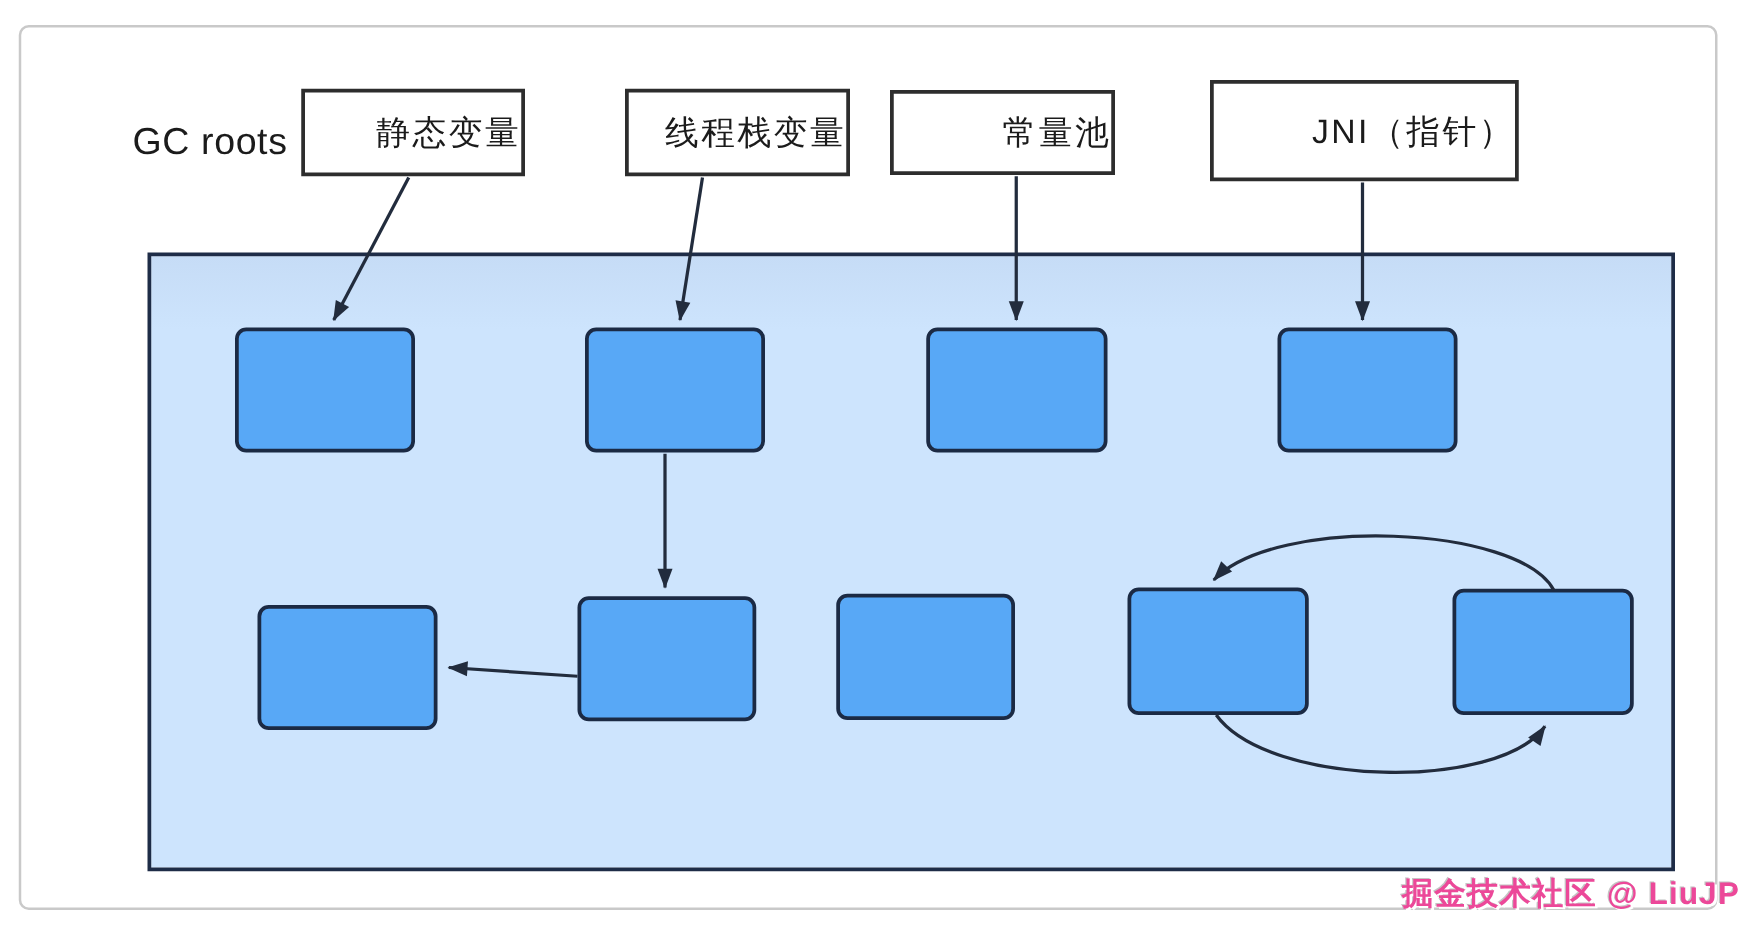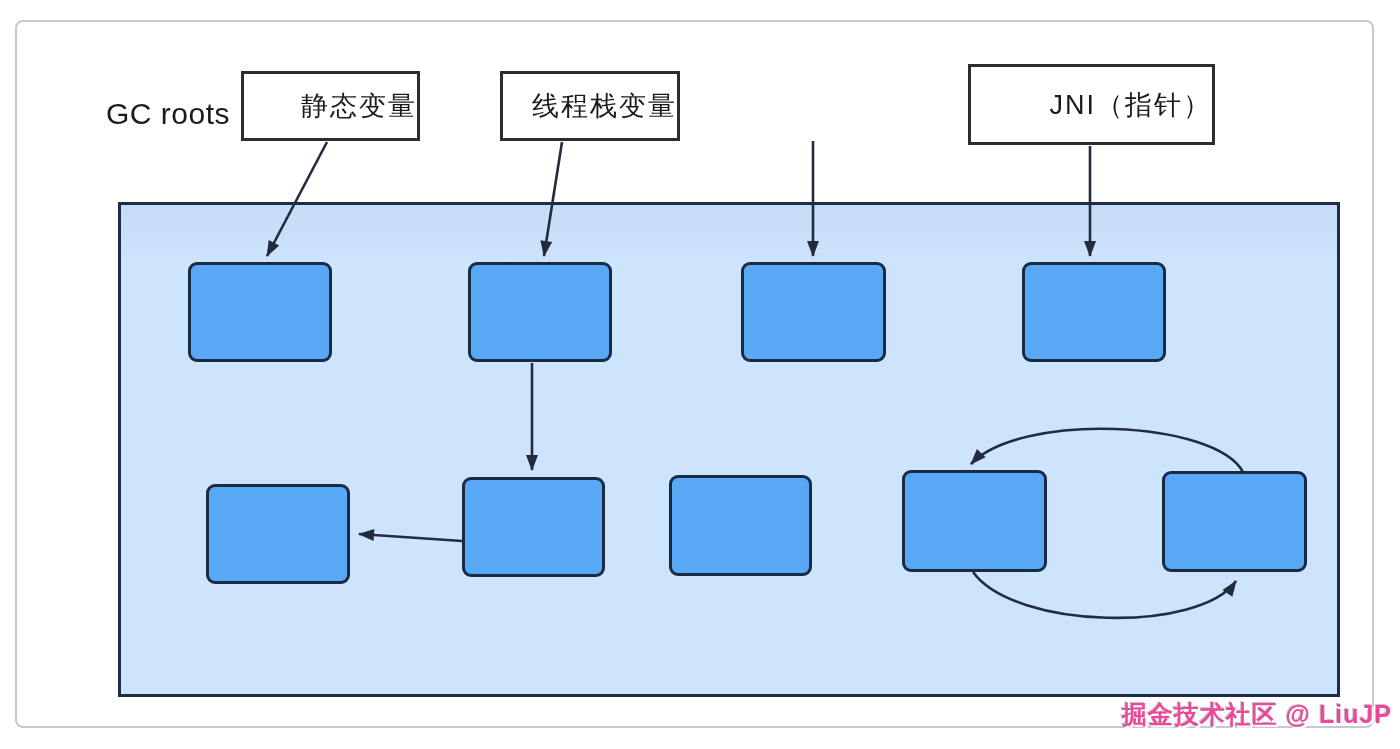--- a/index.html
+++ b/index.html
@@ -90,20 +90,23 @@
   <div class="frame"></div>
 
   <div class="gc-roots">GC roots</div>
 
   <div class="root-box rb1">
     <span>静态变量</span>
   </div>
   <div class="root-box rb2">
     <span>线程栈变量</span>
   </div>
+  <div class="root-box rb3">
+    <span>常量池</span>
+  </div>
   <div class="root-box rb4">
     <span>JNI（指针）</span>
   </div>
 
   <div class="heap"></div>
 
   <div class="obj o1"></div>
   <div class="obj o2"></div>
   <div class="obj o3"></div>
   <div class="obj o4"></div>

